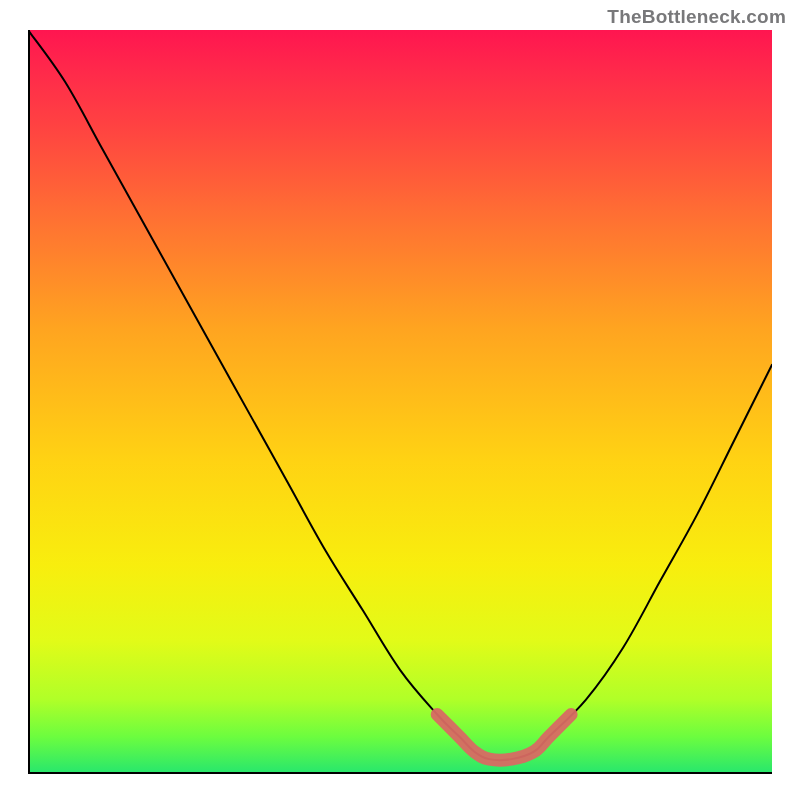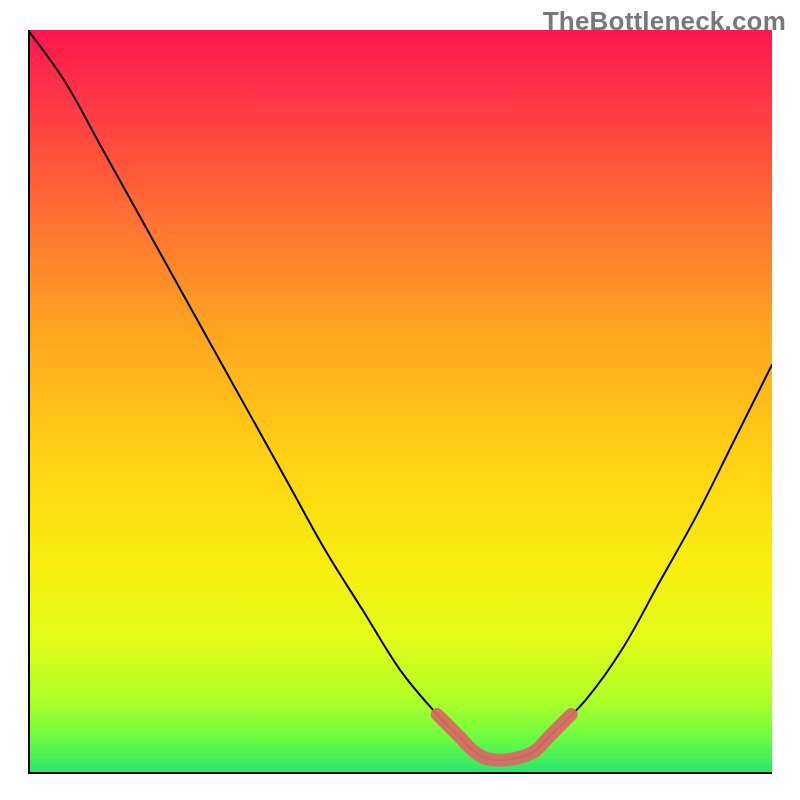--- a/index.html
+++ b/index.html
@@ -13,21 +13,21 @@
   }
   .canvas {
     position: relative;
     width: 800px;
     height: 800px;
   }
   .attribution {
     position: absolute;
     top: 6px;
     right: 14px;
-    font-size: 26px;
+    font-size: 19px;
     font-weight: 600;
     color: #78787a;
     letter-spacing: 0.2px;
   }
   .plot-area {
     position: absolute;
     left: 28px;
     top: 30px;
     width: 744px;
     height: 744px;

